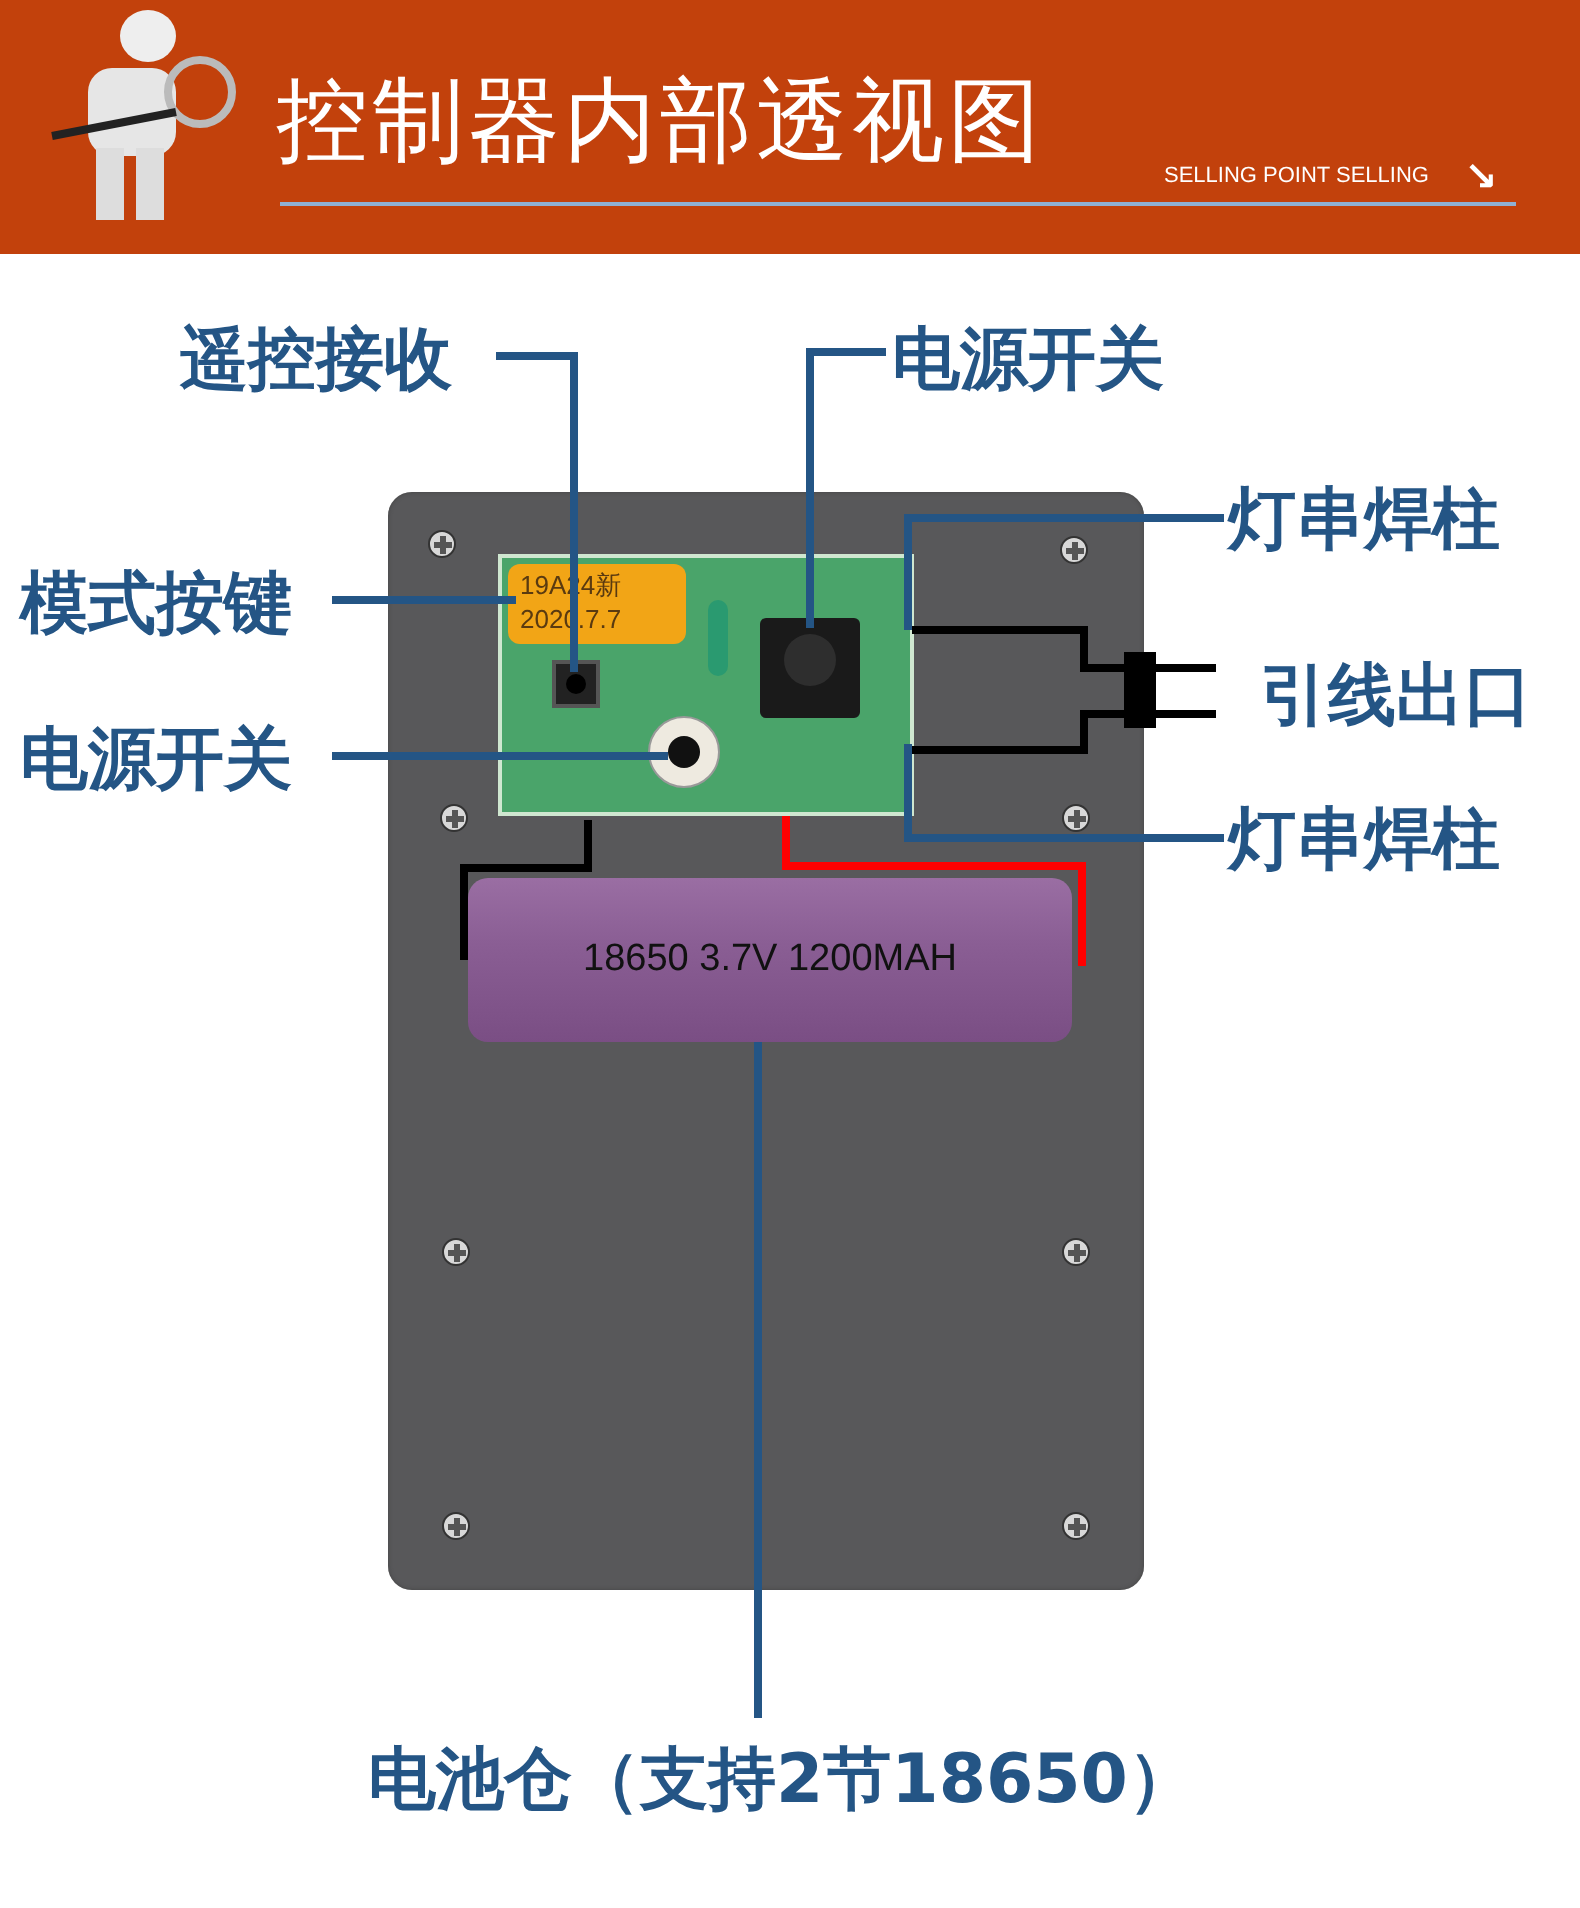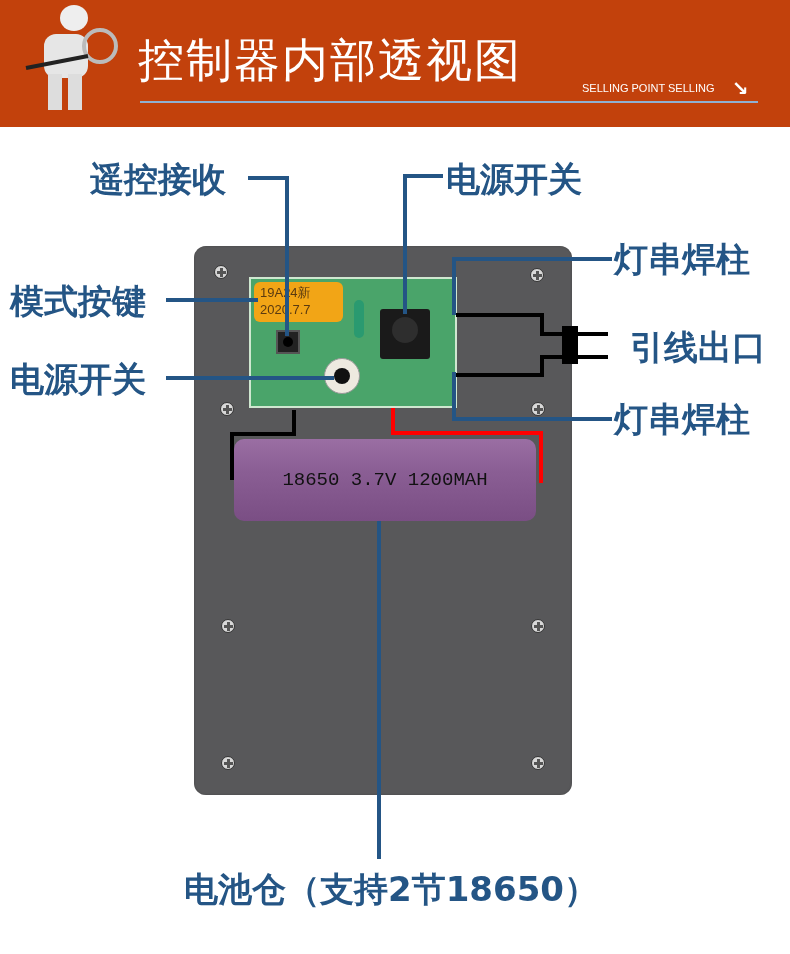--- a/index.html
+++ b/index.html
@@ -18,21 +18,21 @@
   .screw::after{transform:rotate(90deg);}
   .pcb{position:absolute;left:249px;top:277px;width:208px;height:131px;background:#4aa46a;border:2px solid #cfe7d0;box-sizing:border-box;}
   .datelabel{position:absolute;left:254px;top:282px;width:89px;height:40px;background:#f2a516;border-radius:6px;color:#5a3a10;font-size:13px;line-height:17px;padding:2px 0 0 6px;box-sizing:border-box;font-family:"Liberation Sans",sans-serif;}
   .btn{position:absolute;left:276px;top:330px;width:24px;height:24px;background:#222;border:2px solid #555;box-sizing:border-box;}
   .btn::after{content:"";position:absolute;left:5px;top:5px;width:10px;height:10px;border-radius:50%;background:#000;}
   .ir{position:absolute;left:324px;top:358px;width:34px;height:34px;border-radius:50%;background:#eeeae0;border:1px solid #999;}
   .ir::after{content:"";position:absolute;left:9px;top:9px;width:16px;height:16px;border-radius:50%;background:#111;}
   .switch{position:absolute;left:380px;top:309px;width:50px;height:50px;background:#1a1a1a;border-radius:3px;}
   .switch::after{content:"";position:absolute;left:12px;top:8px;width:26px;height:26px;border-radius:50%;background:#2e2e2e;}
   .resistor{position:absolute;left:354px;top:300px;width:10px;height:38px;background:#2a9a70;border-radius:5px;}
-  .battery{position:absolute;left:234px;top:439px;width:302px;height:82px;background:linear-gradient(#9a6ea3,#8a5e94 40%,#7a4e84);border-radius:10px;color:#111;font-size:19px;text-align:center;line-height:82px;font-family:Liberation Mono, monospace;}
+  .battery{position:absolute;left:234px;top:439px;width:302px;height:82px;background:linear-gradient(#9a6ea3,#8a5e94 40%,#7a4e84);border-radius:10px;color:#111;font-size:19px;text-align:center;line-height:82px;font-family:Liberation Sans, sans-serif;}
   .wire-black{position:absolute;background:#000;}
   .wire-red{position:absolute;background:#f00;}
 </style>
 </head>
 <body>
 
 <div class="header">
   <svg class="figure" viewBox="0 0 110 106">
     <ellipse cx="60" cy="14" rx="14" ry="13" fill="#eee"></ellipse>
     <rect x="30" y="30" width="44" height="44" rx="12" fill="#e6e6e6"></rect>

